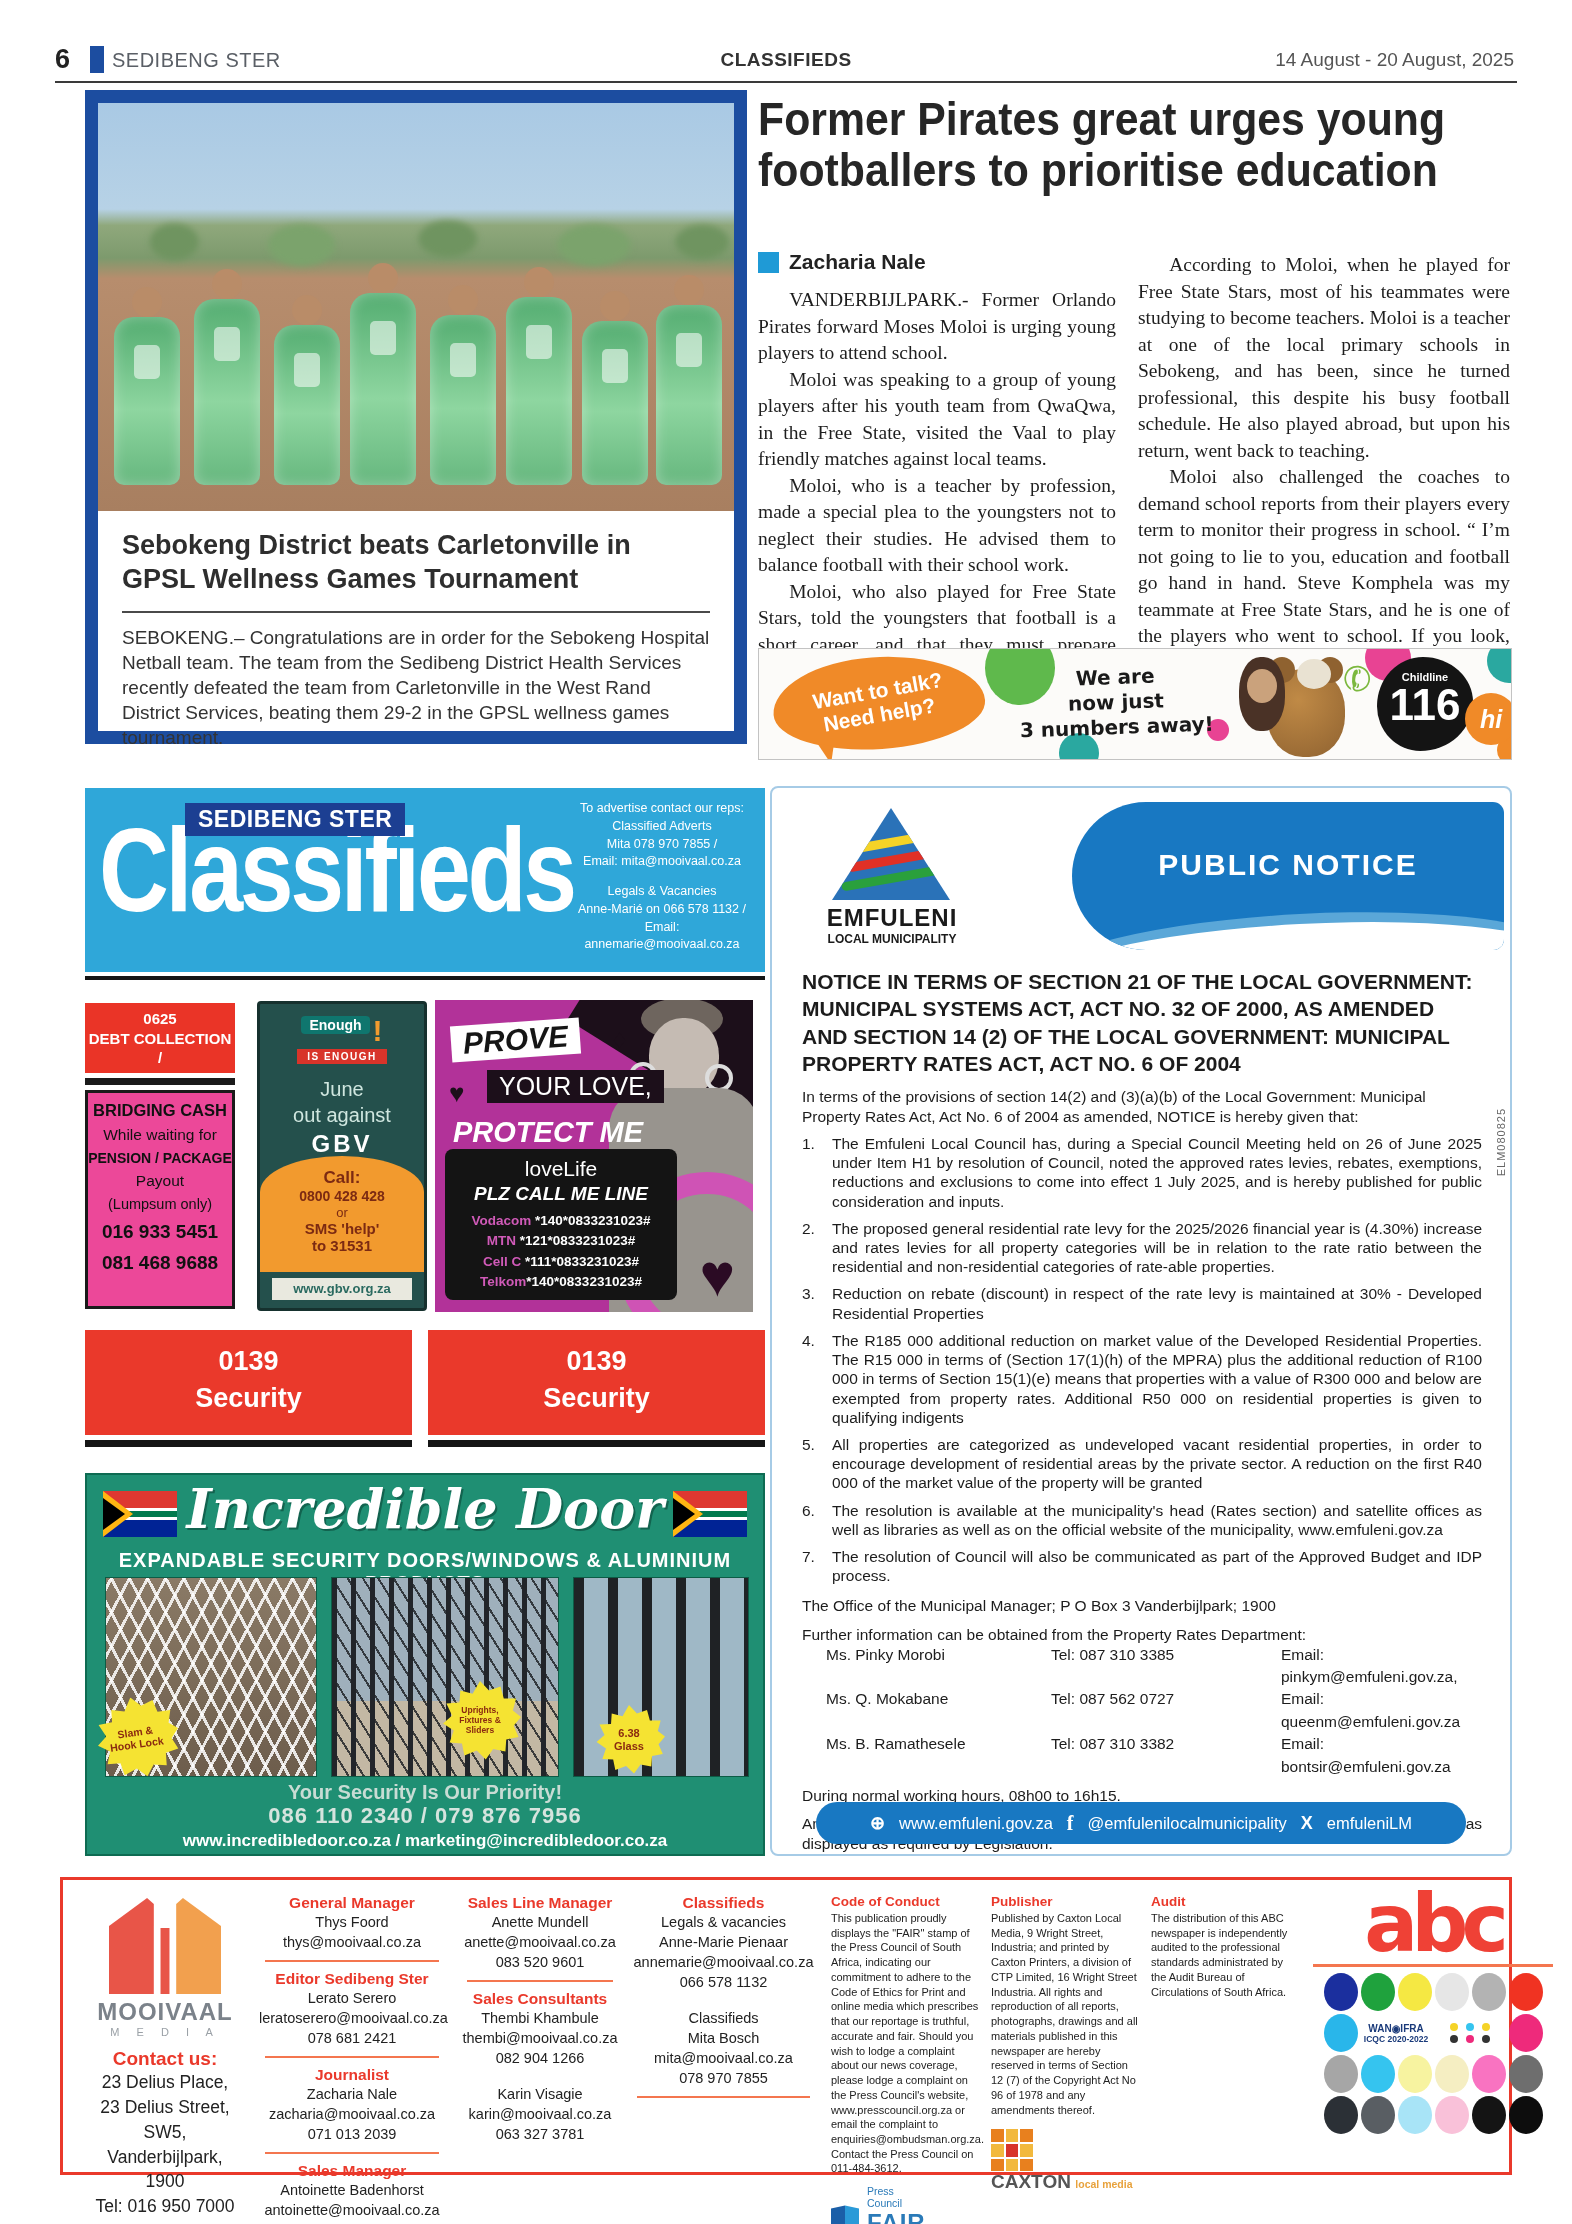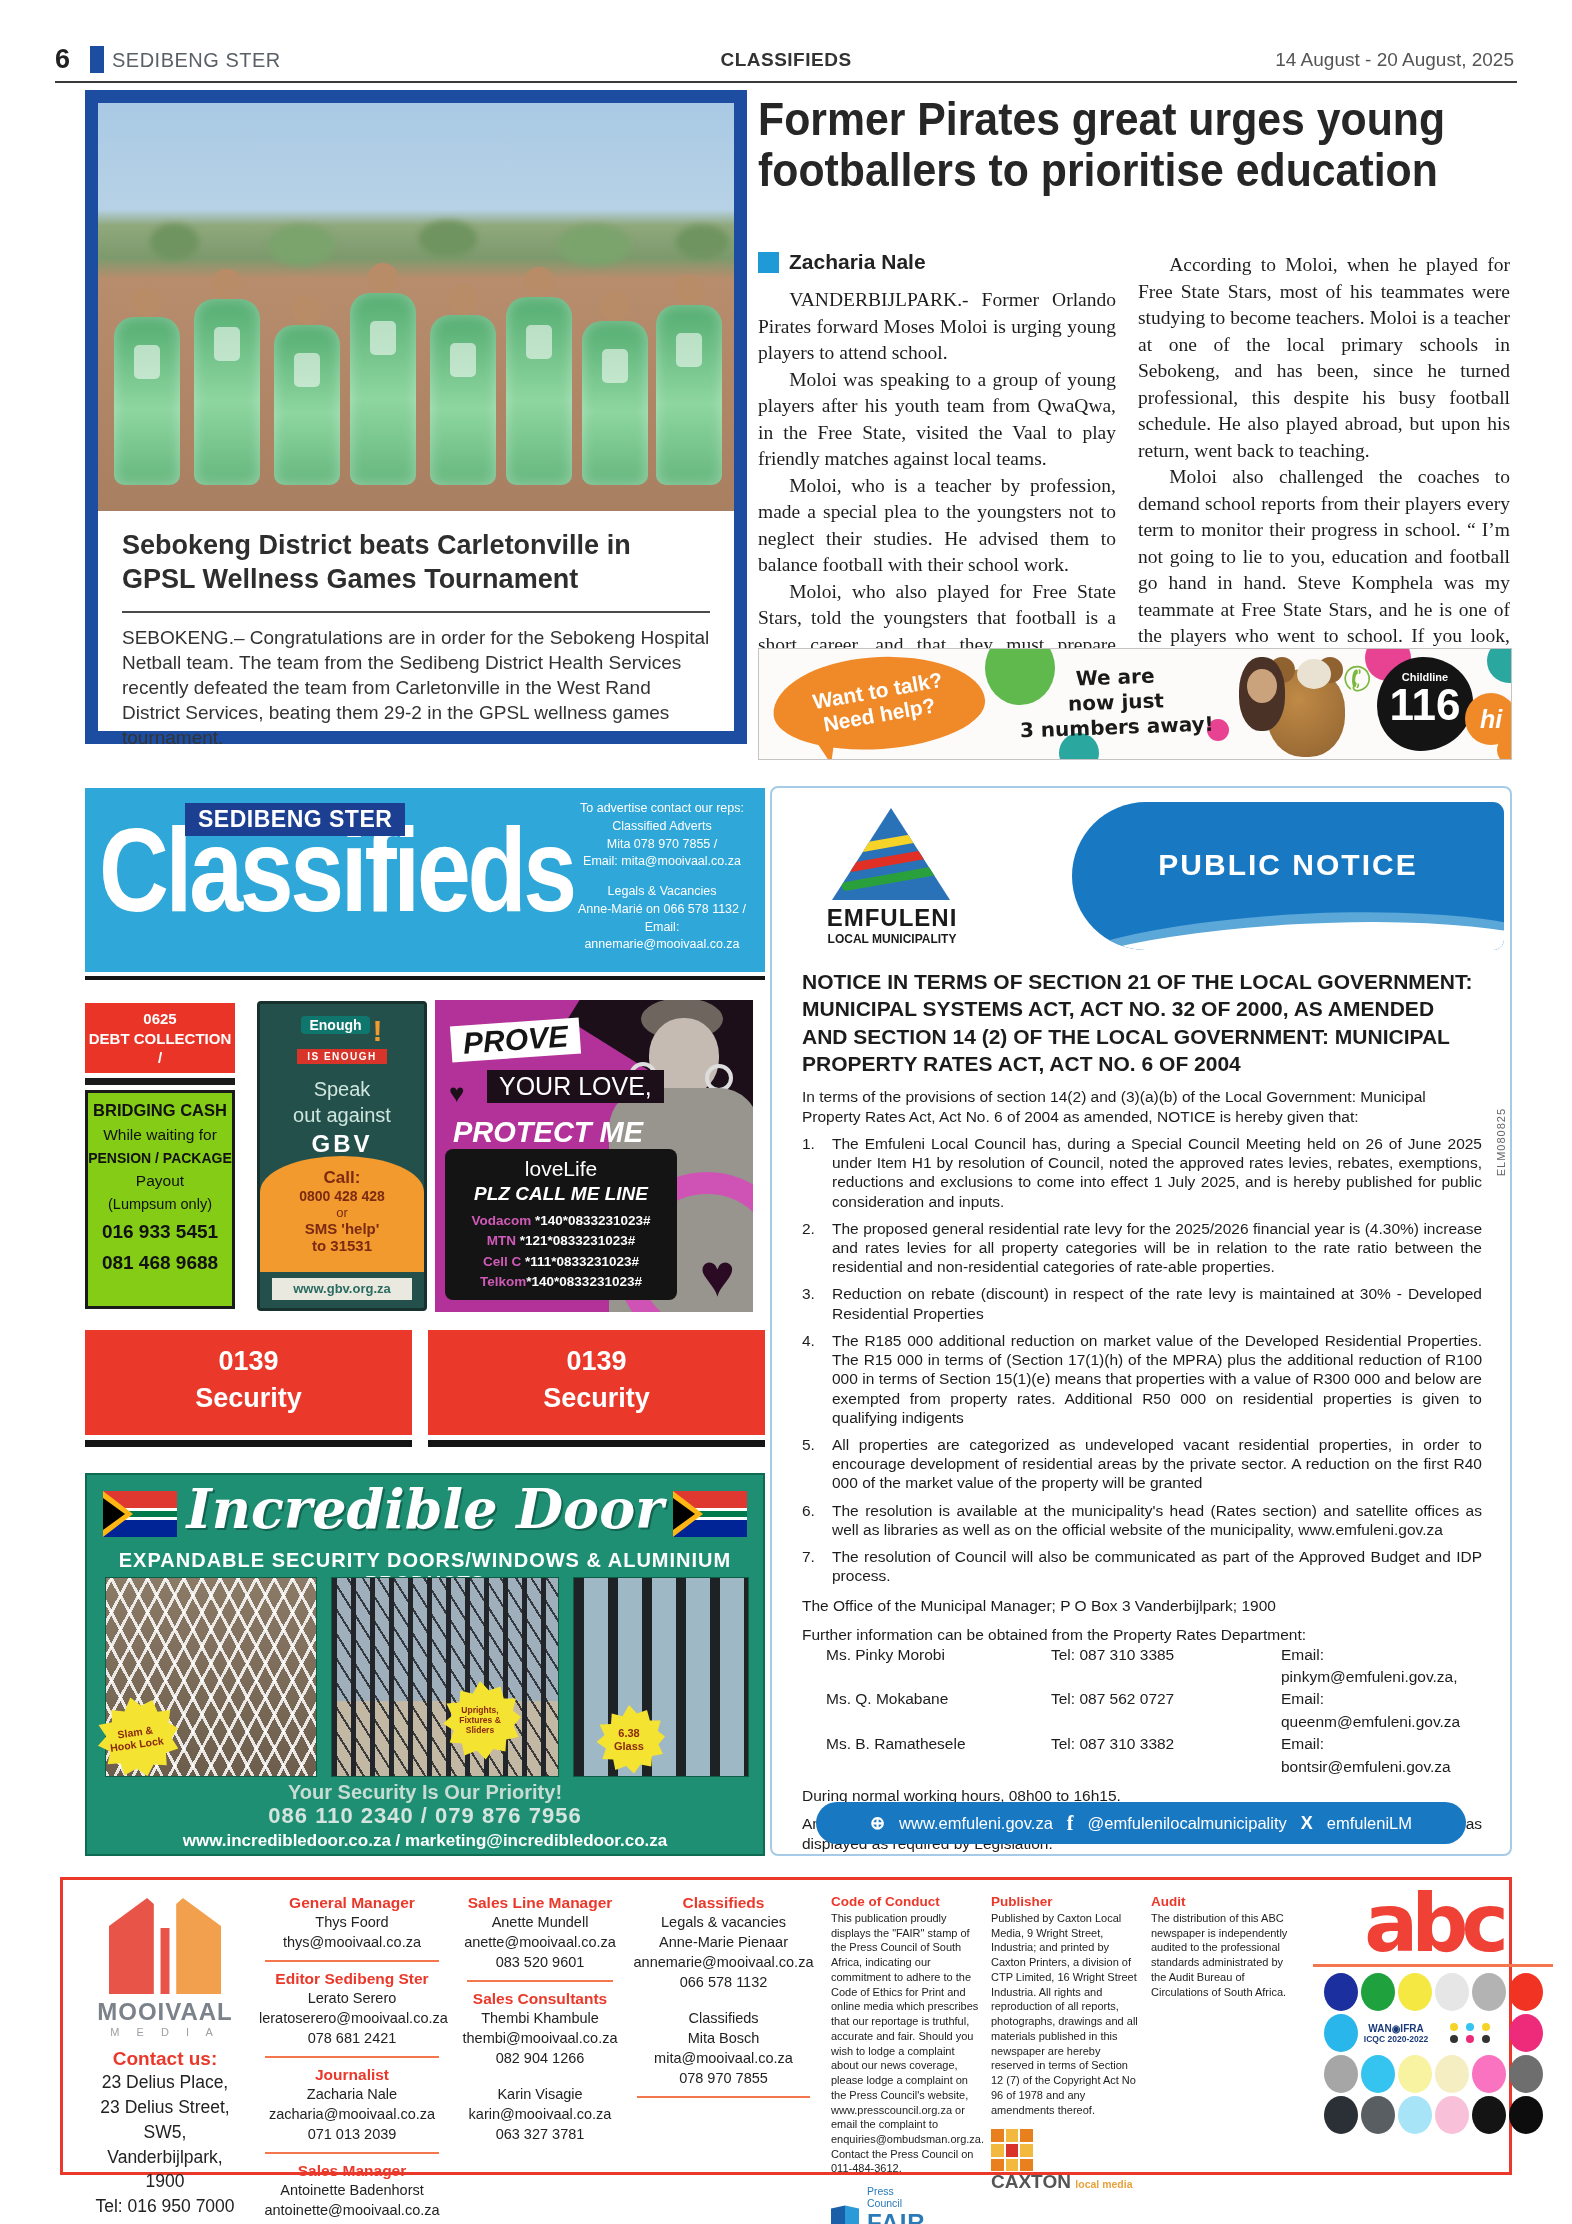--- a/index.html
+++ b/index.html
@@ -85,21 +85,21 @@
                letter-spacing:-4px; transform:scaleX(.82); transform-origin:left top; line-height:184px; }
   .clsf-reps { position:absolute; right:8px; top:12px; width:190px; color:#fff; font-size:12.5px;
                line-height:1.42; text-align:center; }
   .clsf-reps .gap { height:12px; }
   .clsf-rule { left:85px; top:976px; width:680px; height:4px; background:#151515; }
 
   
   .ad-debt { left:85px; top:1003px; width:150px; height:70px; background:#ea3427; color:#fff; text-align:center;
              font-weight:bold; font-size:15px; line-height:1.3; padding-top:6px; }
   .ad-debt-bar { left:85px; top:1078px; width:150px; height:7px; background:#1a1a1a; }
-  .ad-yellow { left:85px; top:1090px; width:150px; height:219px; background:#84cc16; border:3px solid #1a1a1a;
+  .ad-yellow { left:85px; top:1090px; width:150px; height:219px; background:#ec4899; border:3px solid #1a1a1a;
                text-align:center; color:#111; padding-top:8px; }
   .ad-yellow .t1 { font-size:16.5px; font-weight:bold; }
   .ad-yellow .t2 { font-size:15.5px; margin-top:6px; }
   .ad-yellow .t3 { font-size:14px; font-weight:bold; margin-top:6px; }
   .ad-yellow .t6 { font-size:19px; font-weight:bold; margin-top:9px; }
 
   .ad-gbv { left:257px; top:1001px; width:170px; height:310px; background:#24504c; border:3px solid #16312e;
             border-radius:4px; text-align:center; overflow:hidden; }
   .gbv-logo { margin-top:12px; display:flex; justify-content:center; align-items:flex-start; gap:3px; }
   .gbv-box { background:#0f766e; border-radius:4px; padding:1px 8px; color:#fff; font-weight:bold; font-size:14px; }
@@ -385,21 +385,21 @@
     <div class="t6">081 468 9688</div>
   </div>
 
   <div class="abs ad-gbv">
     <div class="gbv-logo">
       <span class="gbv-box">Enough</span>
       <span class="gbv-bang">!</span>
     </div>
     <div><span class="gbv-sub">IS ENOUGH</span></div>
     <div class="gbv-speak">
-      <div>Speak</div>
+      <div>June</div>
       <div>out against</div>
     </div>
     <div class="gbv-gbv">GBV</div>
     <div class="gbv-orange">
       <div class="c1">Call:</div>
       <div class="c2">0800 428 428</div>
       <div class="c3">or</div>
       <div class="c4">SMS 'help'</div>
       <div class="c4">to 31531</div>
     </div>

